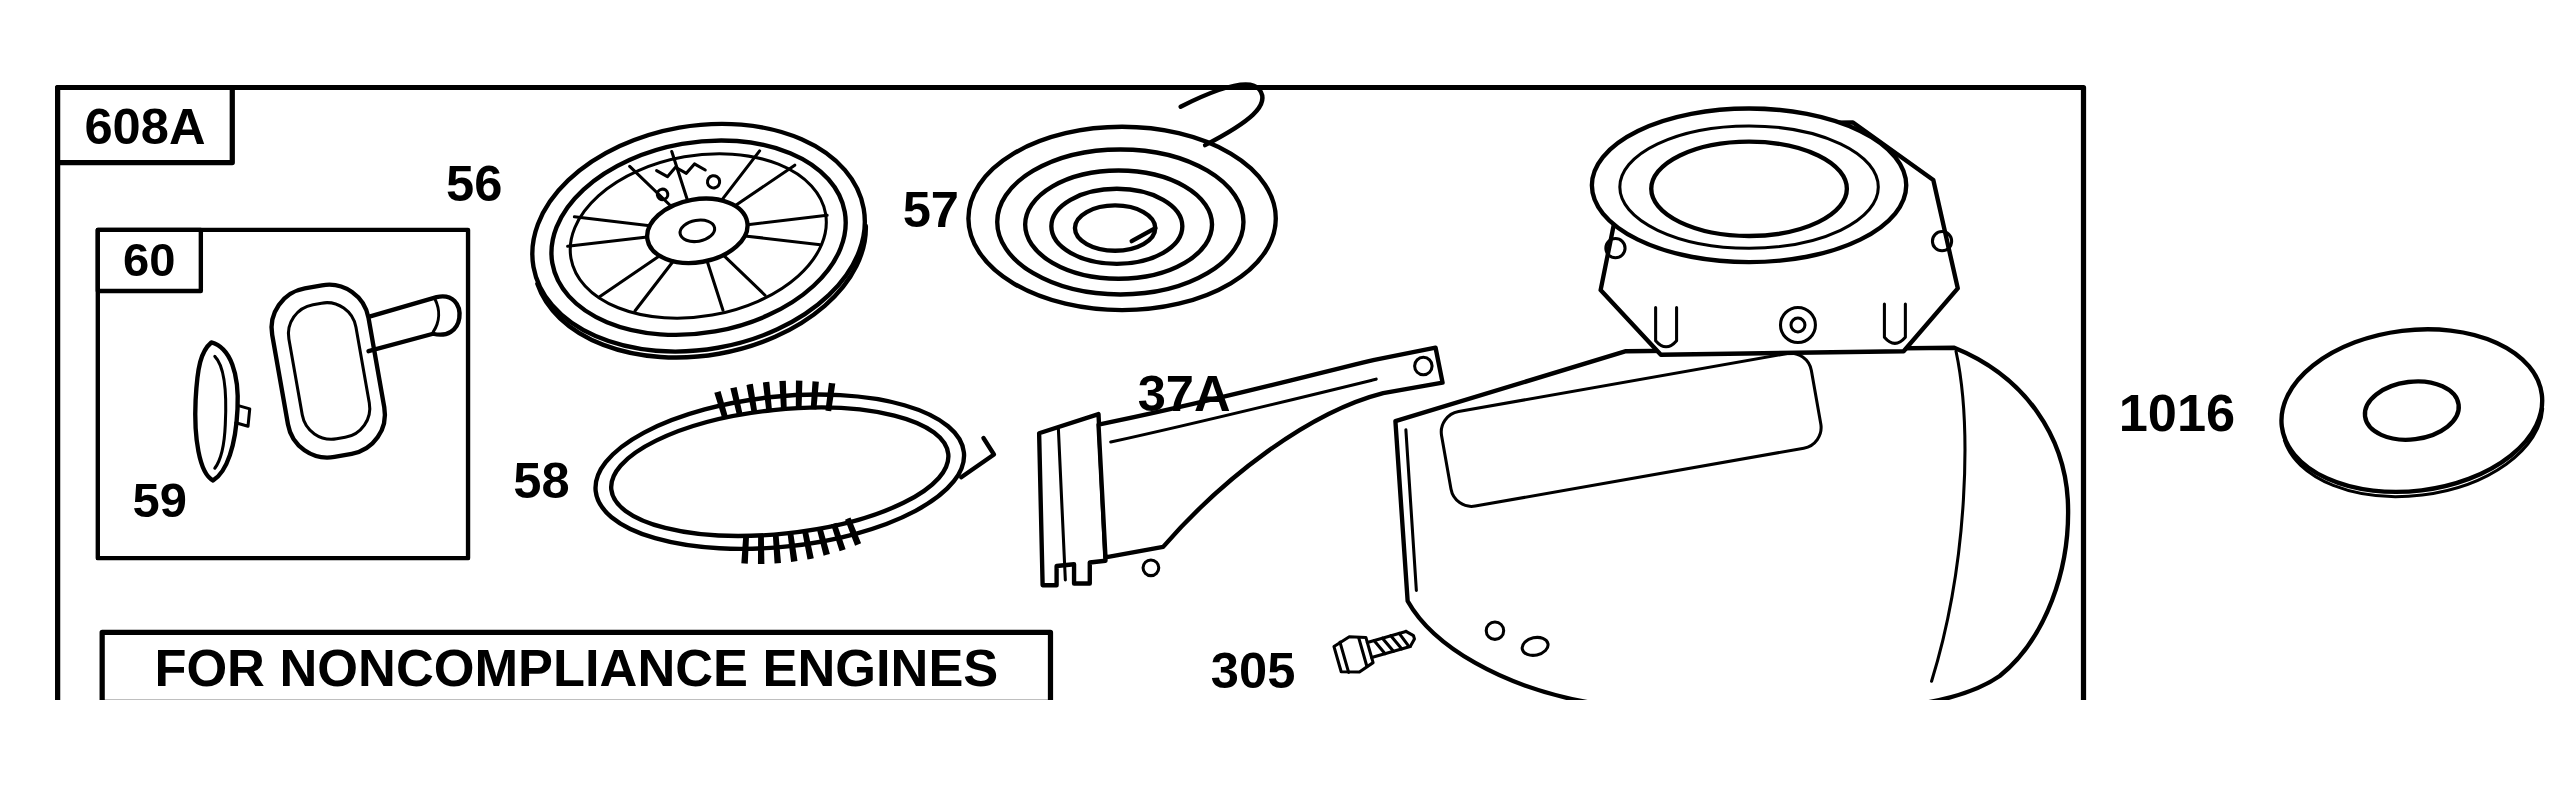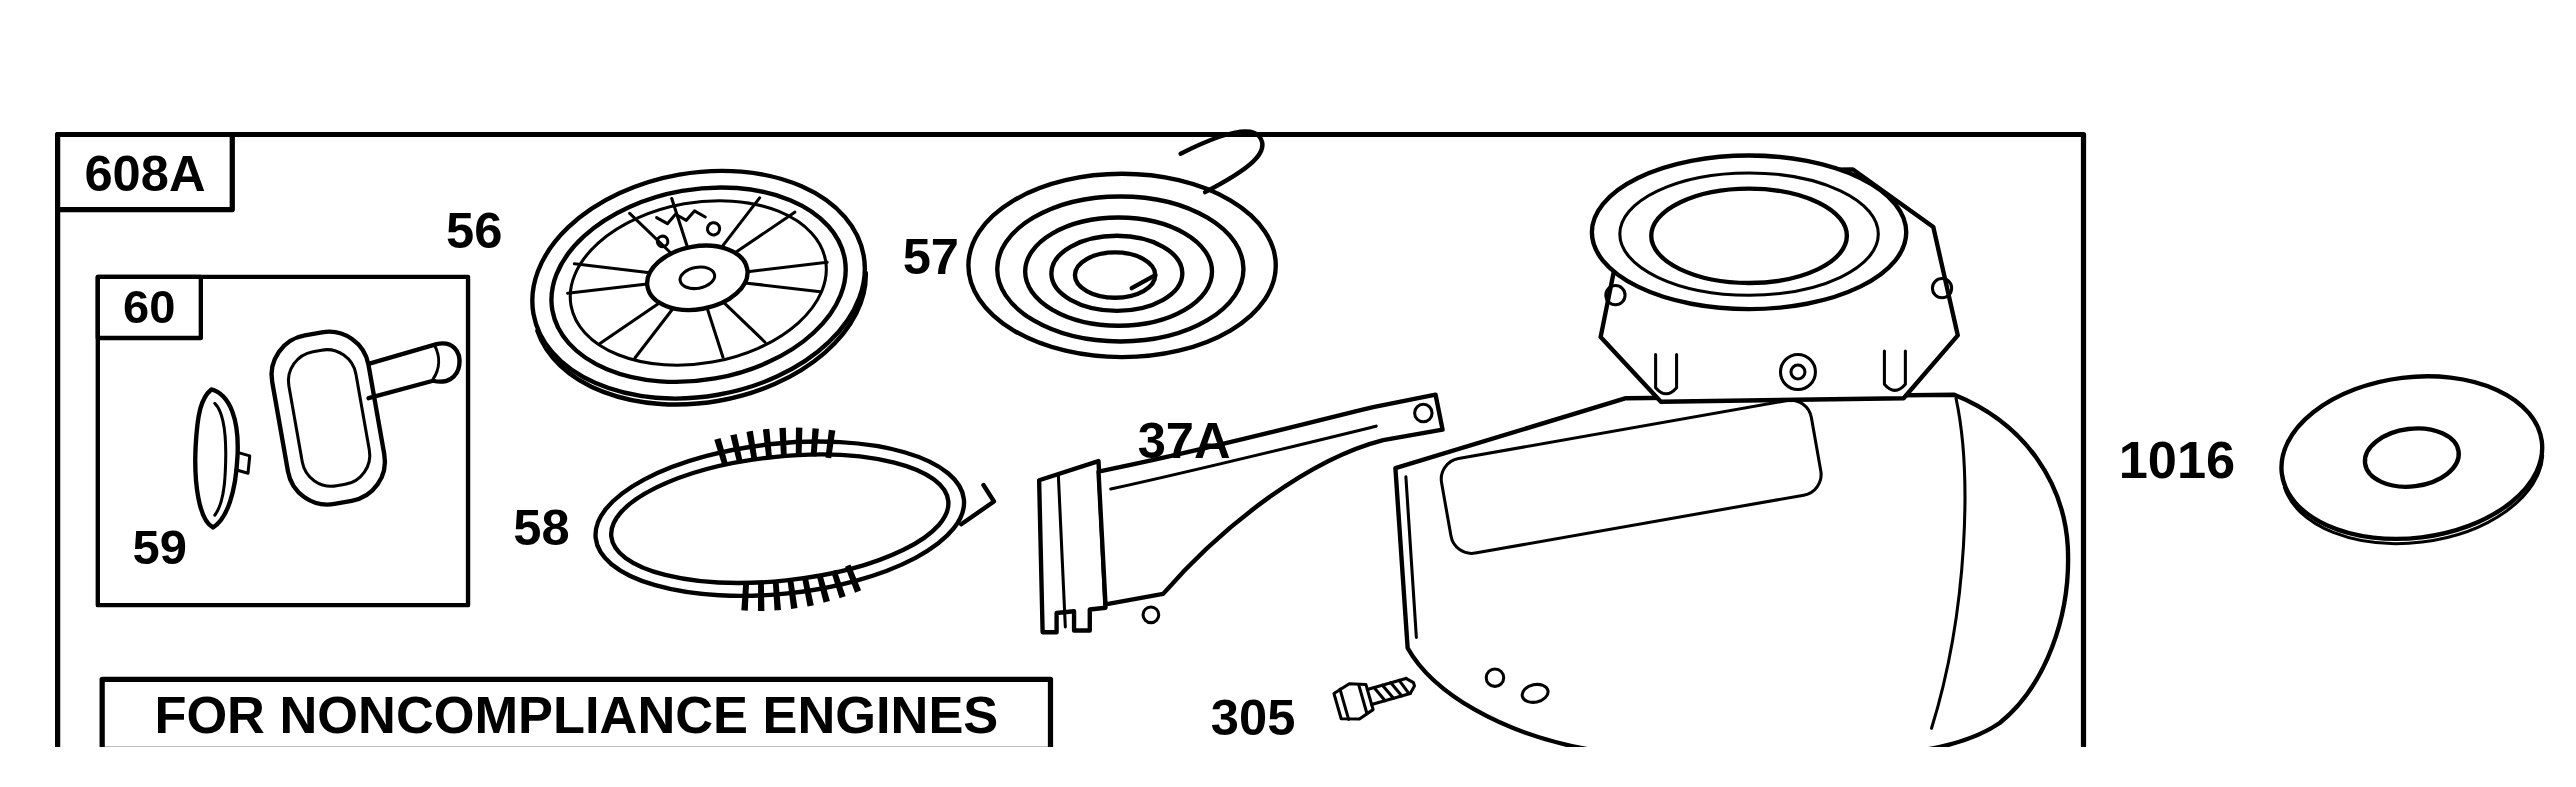--- a/index.html
+++ b/index.html
@@ -1,17 +1,17 @@
 <!DOCTYPE html>
 <html style="--ink: #000000; --paper: #ffffff;font-size:14px"><head>
 <meta charset="utf-8">
 <style>
   :root { --ink:#000000; --paper:#ffffff; }
   html,body{ margin:0; padding:0; background:var(--paper); }
-  .page{ width:2576px; height:700px; background:var(--paper); overflow:hidden;margin-top:47px; }
+  .page{ width:2576px; height:700px; background:var(--paper); overflow:hidden; }
   svg{ display:block; }
   .ln{ fill:none; stroke:var(--ink); stroke-width:5; stroke-linecap:round; stroke-linejoin:round; }
   .thick{ stroke-width:6; }
   .thin{ stroke-width:3.5; }
   .fillp{ fill:var(--paper); }
   .coil{ fill:none; stroke:var(--ink); stroke-width:32; stroke-dasharray:7 11; }
   text{ fill:var(--ink); font-family:"Liberation Sans","DejaVu Sans",sans-serif; font-weight:bold; }
 </style>
 </head>
 <body>

